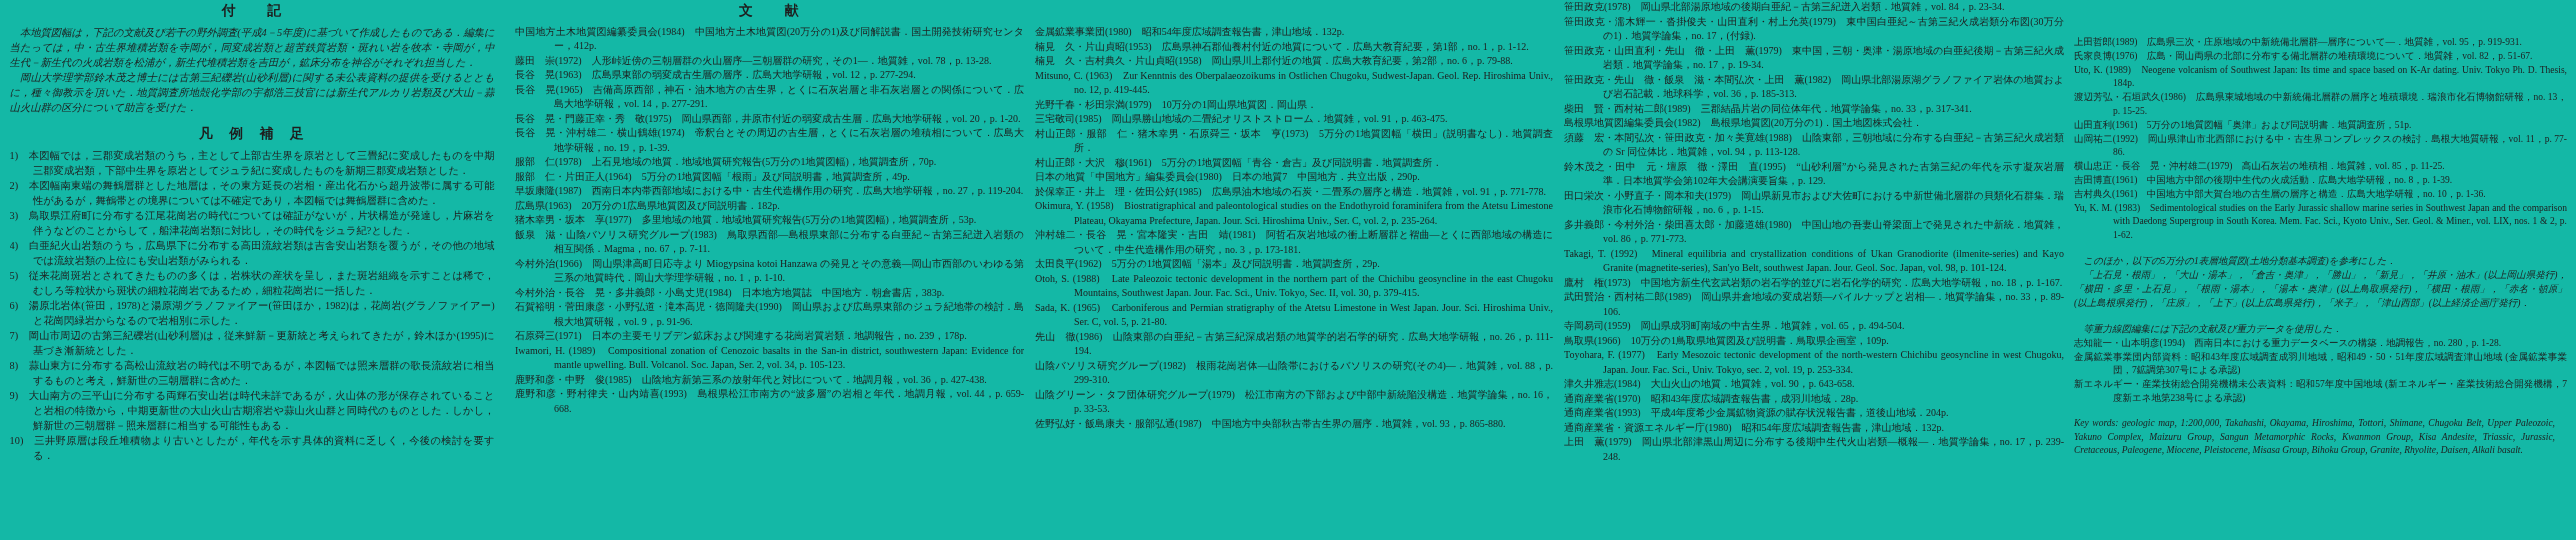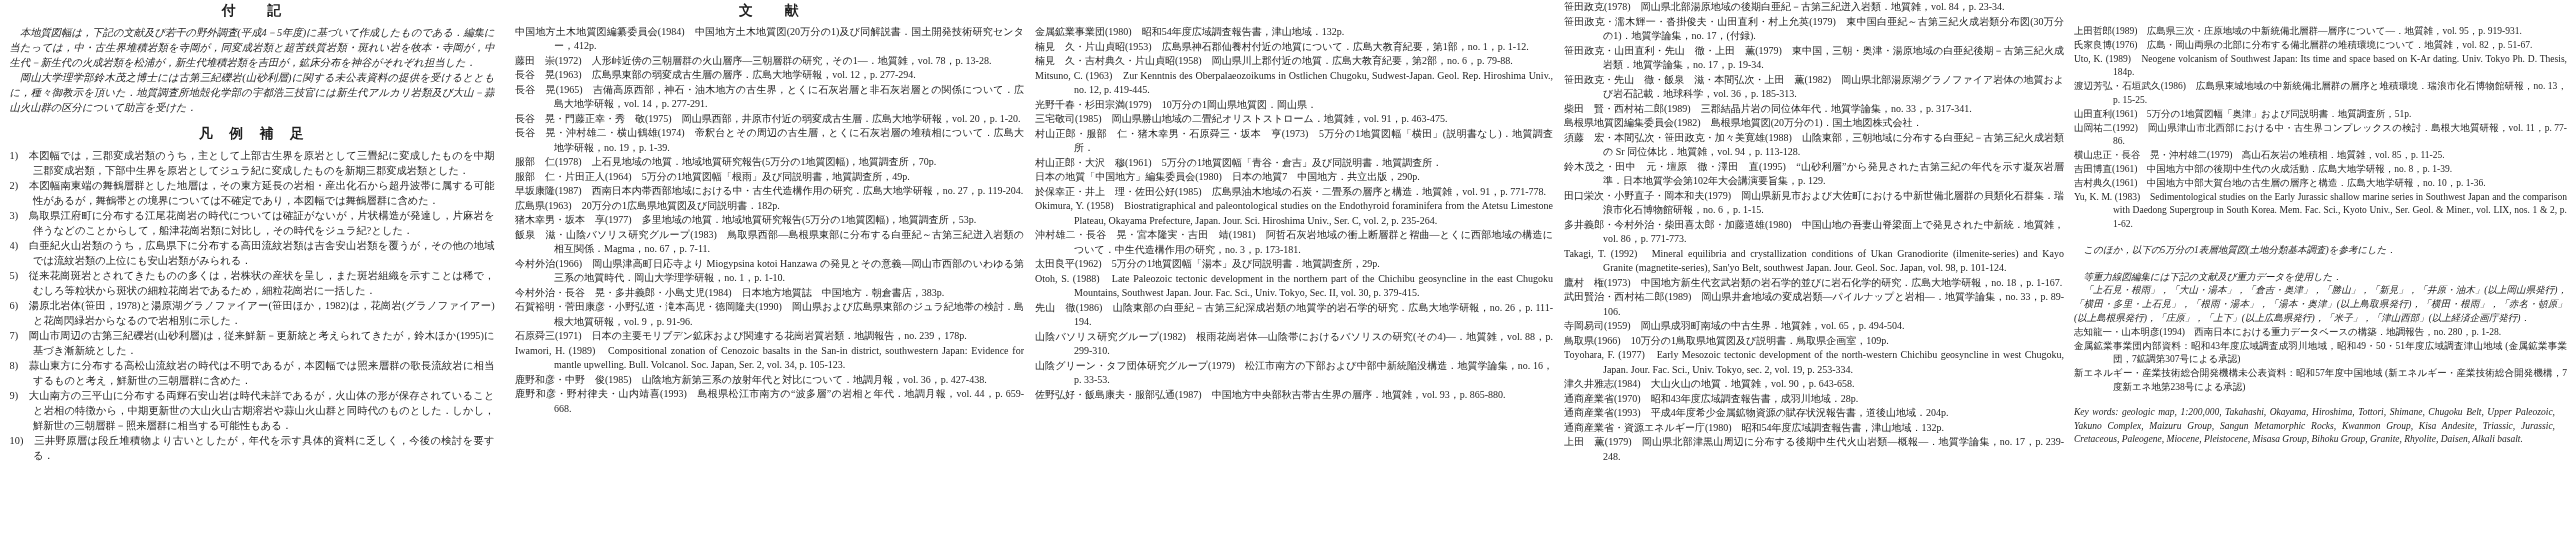--- a/index.html
+++ b/index.html
@@ -1,31 +1,31 @@
 <!DOCTYPE html>
 <html style="font-size:11px"><head>
 <meta charset="utf-8">
 <style>
   html, body { margin: 0; padding: 0; }
   body { background: #e8e6e1; }
   .page {
     position: relative;
     width: 2576px;
     height: 541px;
-    background: #ffffff;
+    background: #14b8a6;
     overflow: hidden;
     font-family: "Liberation Serif", "DejaVu Serif", serif;
     color: #1e1e1e;
   }
   .col { position: absolute; top: 0; height: 541px; overflow: hidden; }
   .col-1 { left: 9.6px;   width: 485px; font-size: 10.3px;   line-height: 15px; }
   .col-2 { left: 515px;  width: 509px; font-size: 10px; line-height: 14.5px; }
   .col-3 { left: 1035px; width: 518px; font-size: 10px; line-height: 14.5px; padding-top: 25px; box-sizing: border-box; }
   .col-4 { left: 1564px; width: 500px; font-size: 10px; line-height: 14.5px; box-sizing: border-box; }
-  .col-5 { left: 2074px; width: 493px; font-size: 9.5px; line-height: 13.8px; padding-top: 25px; box-sizing: border-box; }
+  .col-5 { left: 2074px; width: 493px; font-size: 9.5px; line-height: 13.8px; padding-top: 36px; box-sizing: border-box; }
   .title {
     text-align: center;
     font-size: 13.8px;
     line-height: 16.5px;
     font-weight: 600;
     margin: 2.8px 0 5.5px 0;
     letter-spacing: 1.4px;
   }
   .legend-title { margin-top: 11px; }
   .para  { margin: 0; text-indent: 1em; text-align: justify; font-style: italic; }
@@ -94,20 +94,21 @@
         <p class="ref">光野千春・杉田宗満(1979)　10万分の1岡山県地質図．岡山県．</p>
         <p class="ref">三宅敬司(1985)　岡山県勝山地域の二畳紀オリストストローム．地質雑，vol. 91，p. 463-475.</p>
         <p class="ref">村山正郎・服部　仁・猪木幸男・石原舜三・坂本　亨(1973)　5万分の1地質図幅「横田」(説明書なし)．地質調査所．</p>
         <p class="ref">村山正郎・大沢　穆(1961)　5万分の1地質図幅「青谷・倉吉」及び同説明書．地質調査所．</p>
         <p class="ref">日本の地質「中国地方」編集委員会(1980)　日本の地質7　中国地方．共立出版，290p.</p>
         <p class="ref">於保幸正・井上　理・佐田公好(1985)　広島県油木地域の石炭・二畳系の層序と構造．地質雑，vol. 91，p. 771-778.</p>
         <p class="ref">Okimura, Y. (1958)　Biostratigraphical and paleontological studies on the Endothyroid foraminifera from the Atetsu Limestone Plateau, Okayama Prefecture, Japan. Jour. Sci. Hiroshima Univ., Ser. C, vol. 2, p. 235-264.</p>
         <p class="ref">沖村雄二・長谷　晃・宮本隆実・吉田　靖(1981)　阿哲石灰岩地域の衝上断層群と褶曲―とくに西部地域の構造について．中生代造構作用の研究，no. 3，p. 173-181.</p>
         <p class="ref">太田良平(1962)　5万分の1地質図幅「湯本」及び同説明書．地質調査所，29p.</p>
         <p class="ref">Otoh, S. (1988)　Late Paleozoic tectonic development in the northern part of the Chichibu geosyncline in the east Chugoku Mountains, Southwest Japan. Jour. Fac. Sci., Univ. Tokyo, Sec. II, vol. 30, p. 379-415.</p>
+        <p class="ref">Sada, K. (1965)　Carboniferous and Permian stratigraphy of the Atetsu Limestone in West Japan. Jour. Sci. Hiroshima Univ., Ser. C, vol. 5, p. 21-80.</p>
         <p class="ref">先山　徹(1986)　山陰東部の白亜紀－古第三紀深成岩類の地質学的岩石学的研究．広島大地学研報，no. 26，p. 111-194.</p>
         <p class="ref">山陰バソリス研究グループ(1982)　根雨花崗岩体―山陰帯におけるバソリスの研究(その4)―．地質雑，vol. 88，p. 299-310.</p>
         <p class="ref">山陰グリーン・タフ団体研究グループ(1979)　松江市南方の下部および中部中新統陥没構造．地質学論集，no. 16，p. 33-53.</p>
         <p class="ref">佐野弘好・飯島康夫・服部弘通(1987)　中国地方中央部秋吉帯古生界の層序．地質雑，vol. 93，p. 865-880.</p>
       </div>
   </section>
 
   <section class="col col-4">
     <div>
         <p class="ref">笹田政克(1978)　岡山県北部湯原地域の後期白亜紀－古第三紀迸入岩類．地質雑，vol. 84，p. 23-34.</p>
@@ -141,22 +142,22 @@
         <p class="ref">Uto, K. (1989)　Neogene volcanism of Southwest Japan: Its time and space based on K-Ar dating. Univ. Tokyo Ph. D. Thesis, 184p.</p>
         <p class="ref">渡辺芳弘・石垣武久(1986)　広島県東城地域の中新統備北層群の層序と堆積環境．瑞浪市化石博物館研報，no. 13，p. 15-25.</p>
         <p class="ref">山田直利(1961)　5万分の1地質図幅「奥津」および同説明書．地質調査所，51p.</p>
         <p class="ref">山岡祐二(1992)　岡山県津山市北西部における中・古生界コンプレックスの検討．島根大地質研報，vol. 11，p. 77-86.</p>
         <p class="ref">横山忠正・長谷　晃・沖村雄二(1979)　高山石灰岩の堆積相．地質雑，vol. 85，p. 11-25.</p>
         <p class="ref">吉田博直(1961)　中国地方中部の後期中生代の火成活動．広島大地学研報，no. 8，p. 1-39.</p>
         <p class="ref">吉村典久(1961)　中国地方中部大賀台地の古生層の層序と構造．広島大地学研報，no. 10，p. 1-36.</p>
         <p class="ref">Yu, K. M. (1983)　Sedimentological studies on the Early Jurassic shallow marine series in Southwest Japan and the comparison with Daedong Supergroup in South Korea. Mem. Fac. Sci., Kyoto Univ., Ser. Geol. &amp; Miner., vol. LIX, nos. 1 &amp; 2, p. 1-62.</p>
       </div>
     <p class="para gap-top">このほか，以下の5万分の1表層地質図(土地分類基本調査)を参考にした．</p>
+    <p class="para">「上石見・根雨」，「大山・湯本」，「倉吉・奥津」，「勝山」，「新見」，「井原・油木」(以上岡山県発行)，「横田・多里・上石見」，「根雨・湯本」，「湯本・奥津」(以上鳥取県発行)，「横田・根雨」，「赤名・頓原」(以上島根県発行)，「庄原」，「上下」(以上広島県発行)，「米子」，「津山西部」(以上経済企画庁発行)．</p>
     <p class="para gap-top">等重力線図編集には下記の文献及び重力データを使用した．</p>
-    <p class="para">「上石見・根雨」，「大山・湯本」，「倉吉・奥津」，「勝山」，「新見」，「井原・油木」(以上岡山県発行)，「横田・多里・上石見」，「根雨・湯本」，「湯本・奥津」(以上鳥取県発行)，「横田・根雨」，「赤名・頓原」(以上島根県発行)，「庄原」，「上下」(以上広島県発行)，「米子」，「津山西部」(以上経済企画庁発行)．</p>
     <div>
         <p class="ref">志知龍一・山本明彦(1994)　西南日本における重力データベースの構築．地調報告，no. 280，p. 1-28.</p>
         <p class="ref">金属鉱業事業団内部資料：昭和43年度広域調査成羽川地域，昭和49・50・51年度広域調査津山地域 (金属鉱業事業団，7鉱調第307号による承認)</p>
         <p class="ref">新エネルギー・産業技術総合開発機構未公表資料：昭和57年度中国地域 (新エネルギー・産業技術総合開発機構，7度新エネ地第238号による承認)</p>
       </div>
     <p class="keywords">Key words: geologic map, 1:200,000, Takahashi, Okayama, Hiroshima, Tottori, Shimane, Chugoku Belt, Upper Paleozoic, Yakuno Complex, Maizuru Group, Sangun Metamorphic Rocks, Kwanmon Group, Kisa Andesite, Triassic, Jurassic, Cretaceous, Paleogene, Miocene, Pleistocene, Misasa Group, Bihoku Group, Granite, Rhyolite, Daisen, Alkali basalt.</p>
   </section>
 
 </div>
 

